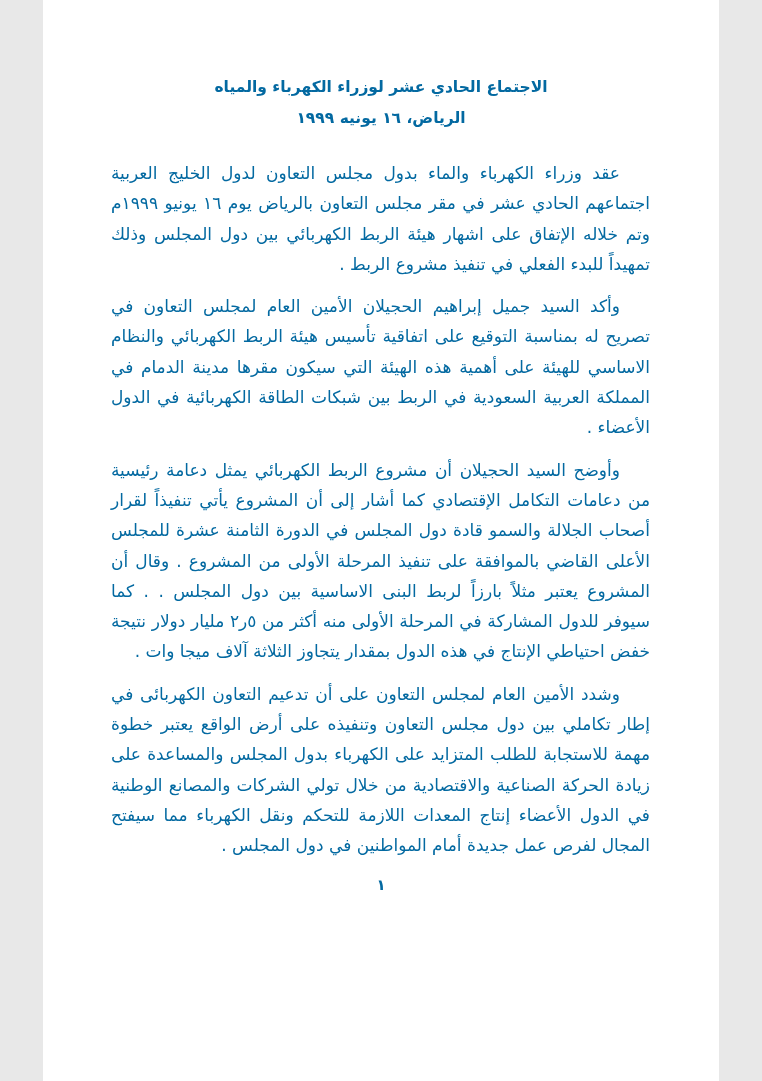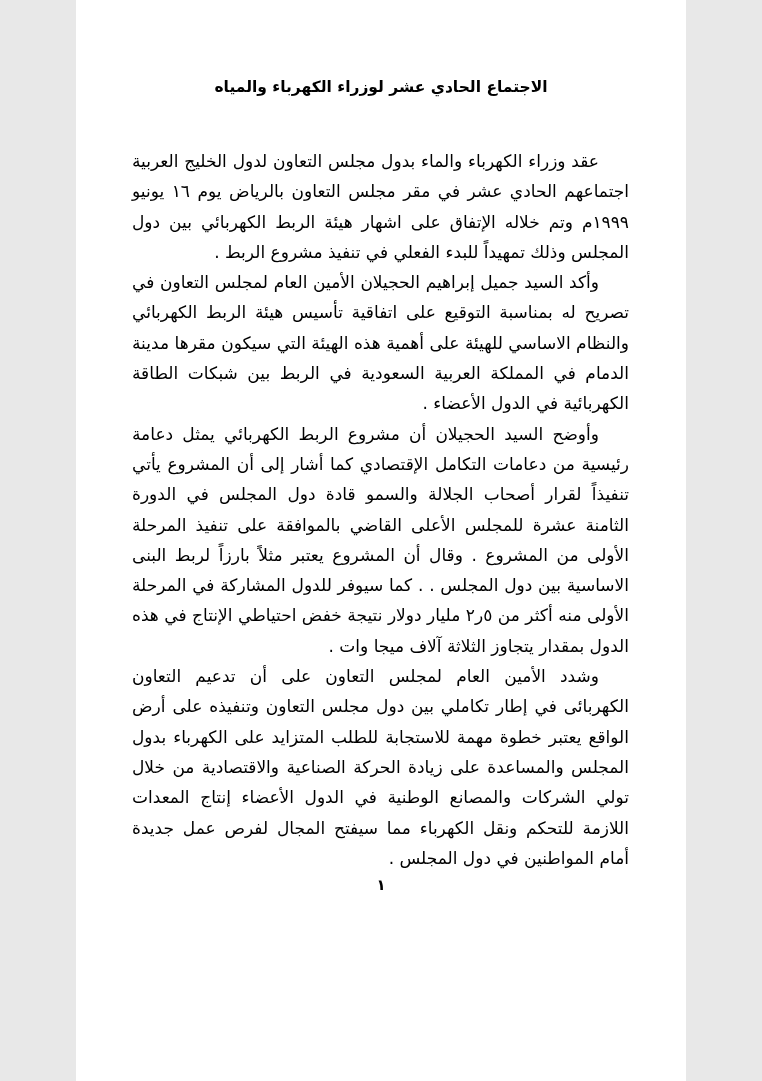--- a/index.html
+++ b/index.html
@@ -3,25 +3,25 @@
 <meta charset="utf-8">
 <style>
   * { margin: 0; padding: 0; box-sizing: border-box; }
 
   html, body {
     background: #e8e8e8;
   }
 
   .page {
     position: relative;
-    width: 610px;
+    width: 676px;
     height: 1081px;
     margin: 0 auto;
     background: #ffffff;
-    color: #000000;
+    color: #0369a1;
     font-family: "DejaVu Sans", sans-serif;
     direction: rtl;
     overflow: hidden;
   }
 
   .doc-title {
     position: absolute;
     top: 72px;
     left: 0;
     right: 0;
@@ -38,41 +38,42 @@
     right: 57px;
     left: 56px;
     direction: rtl;
     text-align: justify;
     text-justify: inter-word;
     font-size: 17px;
     line-height: 30.3px;
   }
 
   .para {
-    margin: 0;
+    margin: 12px;
     text-indent: 30px;
   }
 
   .page-number {
     position: absolute;
     top: 876px;
     left: 0;
     right: 0;
     text-align: center;
     font-size: 15px;
     font-weight: bold;
   }
 </style>
 </head>
 <body>
 
 <div class="page">
 
   <header class="doc-title">
     <div>الاجتماع الحادي عشر لوزراء الكهرباء والمياه</div>
+    <div>الرياض، ١٦ يونيه ١٩٩٩</div>
   </header>
 
   <main class="doc-body">
     <p class="para">عقد وزراء الكهرباء والماء بدول مجلس التعاون لدول الخليج العربية اجتماعهم الحادي عشر في مقر مجلس التعاون بالرياض يوم ١٦ يونيو ١٩٩٩م وتم خلاله الإتفاق على اشهار هيئة الربط الكهربائي بين دول المجلس وذلك تمهيداً للبدء الفعلي في تنفيذ مشروع الربط .</p>
     <p class="para">وأكد السيد جميل إبراهيم الحجيلان الأمين العام لمجلس التعاون في تصريح له بمناسبة التوقيع على اتفاقية تأسيس هيئة الربط الكهربائي والنظام الاساسي للهيئة على أهمية هذه الهيئة التي سيكون مقرها مدينة الدمام في المملكة العربية السعودية في الربط بين شبكات الطاقة الكهربائية في الدول الأعضاء .</p>
     <p class="para">وأوضح السيد الحجيلان أن مشروع الربط الكهربائي يمثل دعامة رئيسية من دعامات التكامل الإقتصادي كما أشار إلى أن المشروع يأتي تنفيذاً لقرار أصحاب الجلالة والسمو قادة دول المجلس في الدورة الثامنة عشرة للمجلس الأعلى القاضي بالموافقة على تنفيذ المرحلة الأولى من المشروع . وقال أن المشروع يعتبر مثلاً بارزاً لربط البنى الاساسية بين دول المجلس . . كما سيوفر للدول المشاركة في المرحلة الأولى منه أكثر من ٥ر٢ مليار دولار نتيجة خفض احتياطي الإنتاج في هذه الدول بمقدار يتجاوز الثلاثة آلاف ميجا وات .</p>
     <p class="para">وشدد الأمين العام لمجلس التعاون على أن تدعيم التعاون الكهربائى في إطار تكاملي بين دول مجلس التعاون وتنفيذه على أرض الواقع يعتبر خطوة مهمة للاستجابة للطلب المتزايد على الكهرباء بدول المجلس والمساعدة على زيادة الحركة الصناعية والاقتصادية من خلال تولي الشركات والمصانع الوطنية في الدول الأعضاء إنتاج المعدات اللازمة للتحكم ونقل الكهرباء مما سيفتح المجال لفرص عمل جديدة أمام المواطنين في دول المجلس .</p>
   </main>
 
   <footer class="page-number">١</footer>

